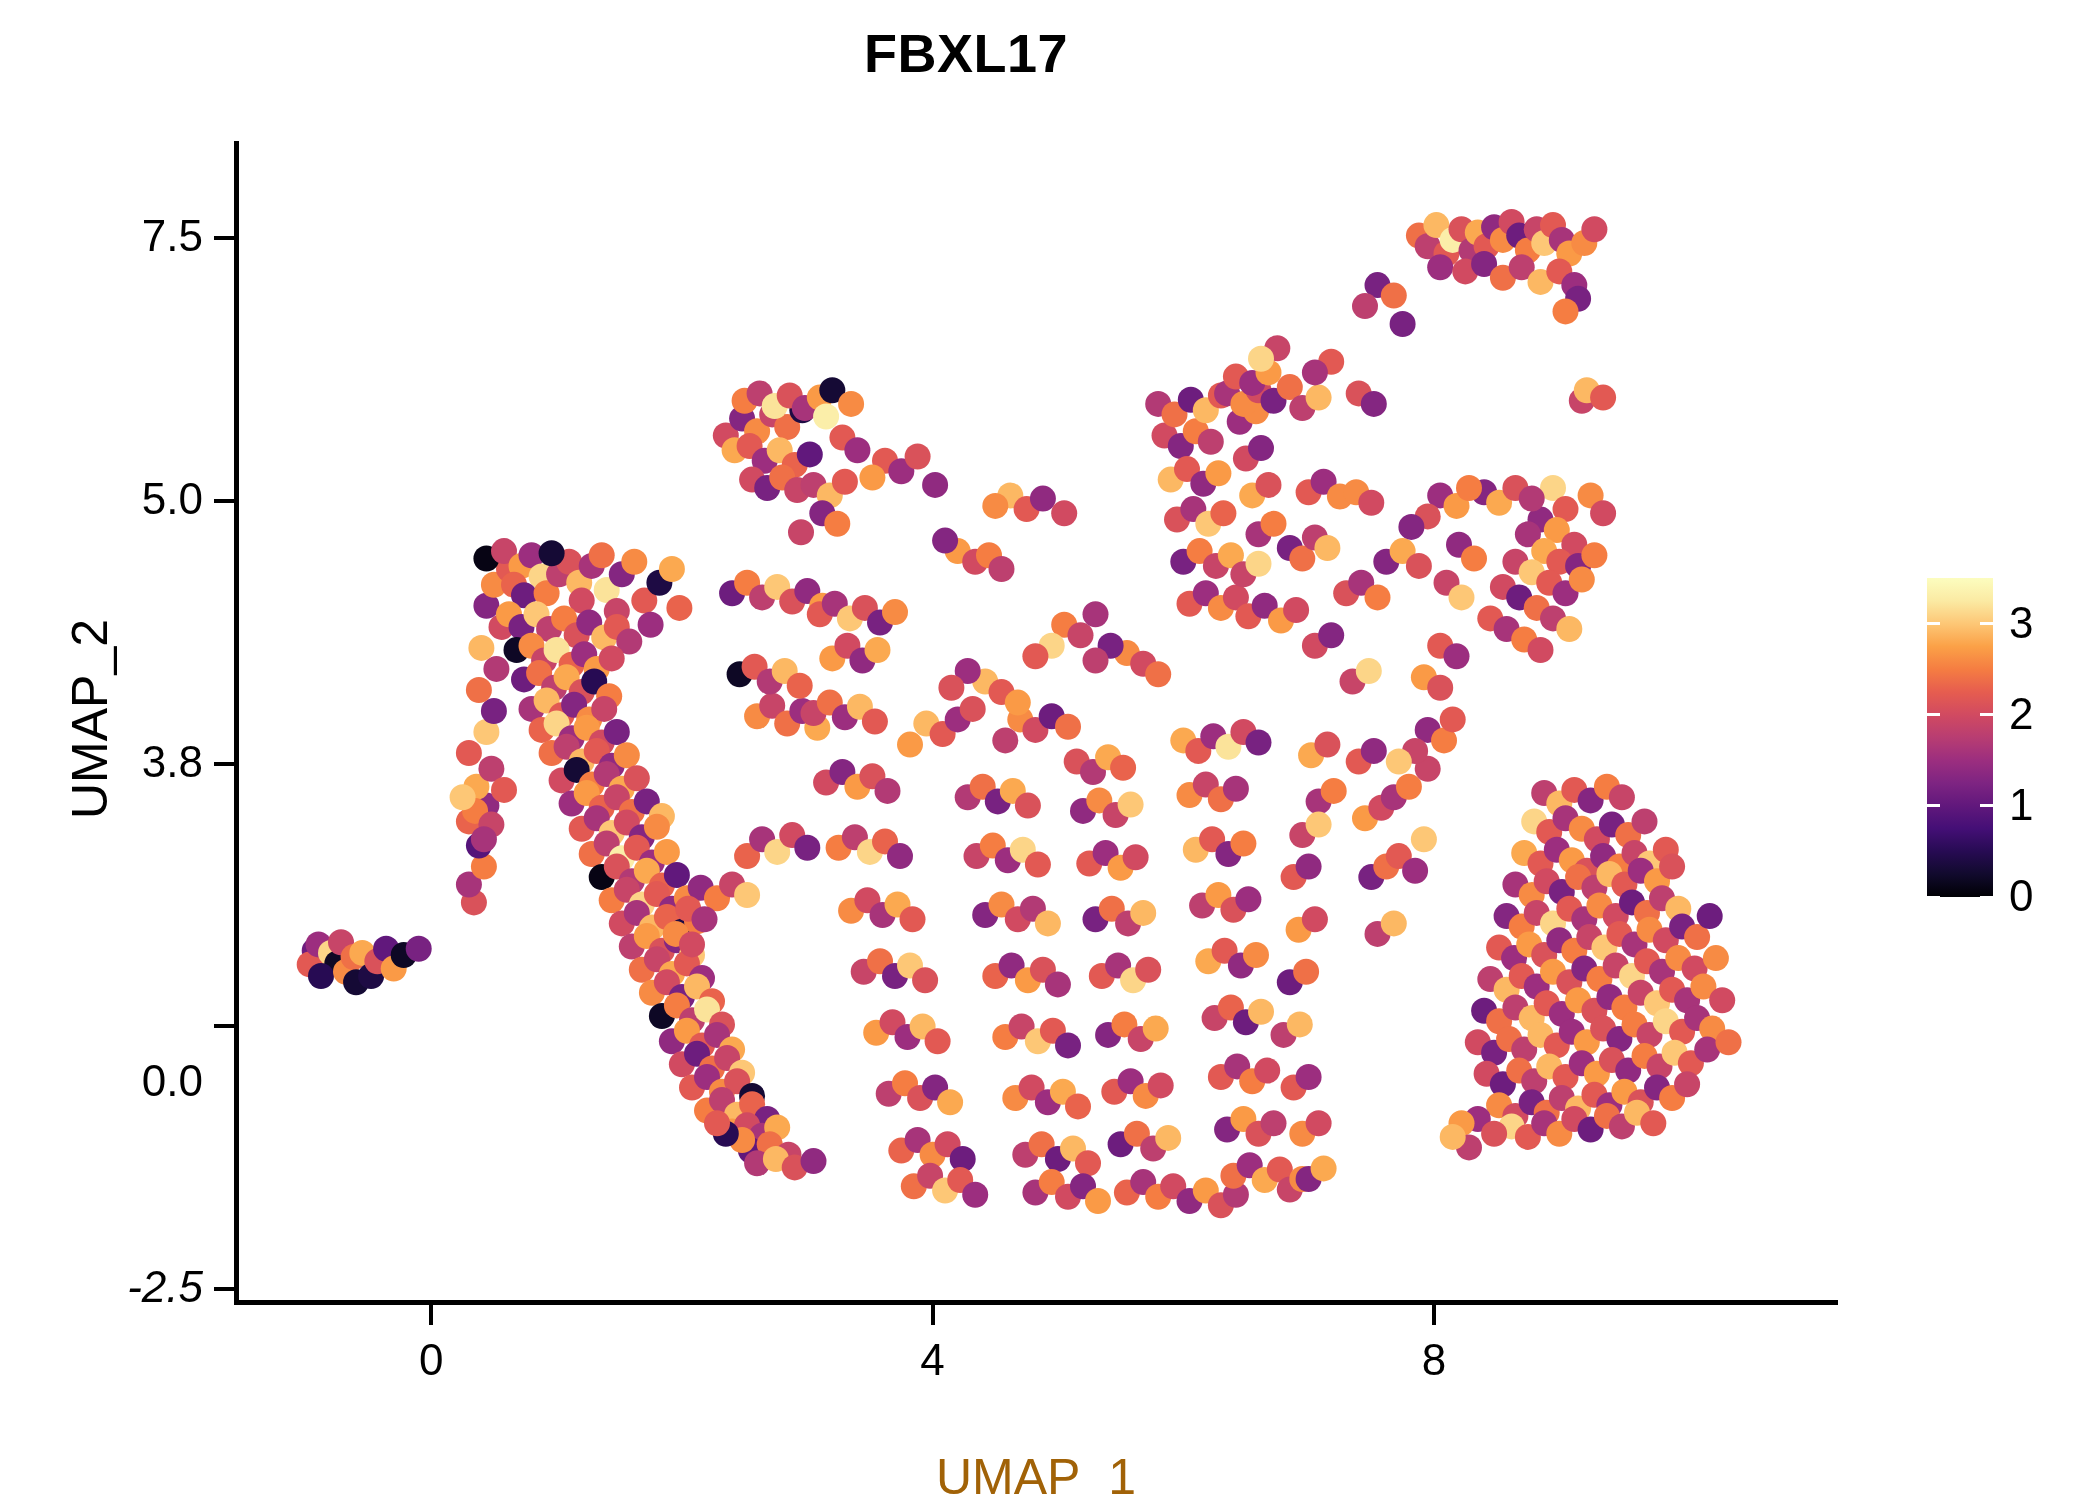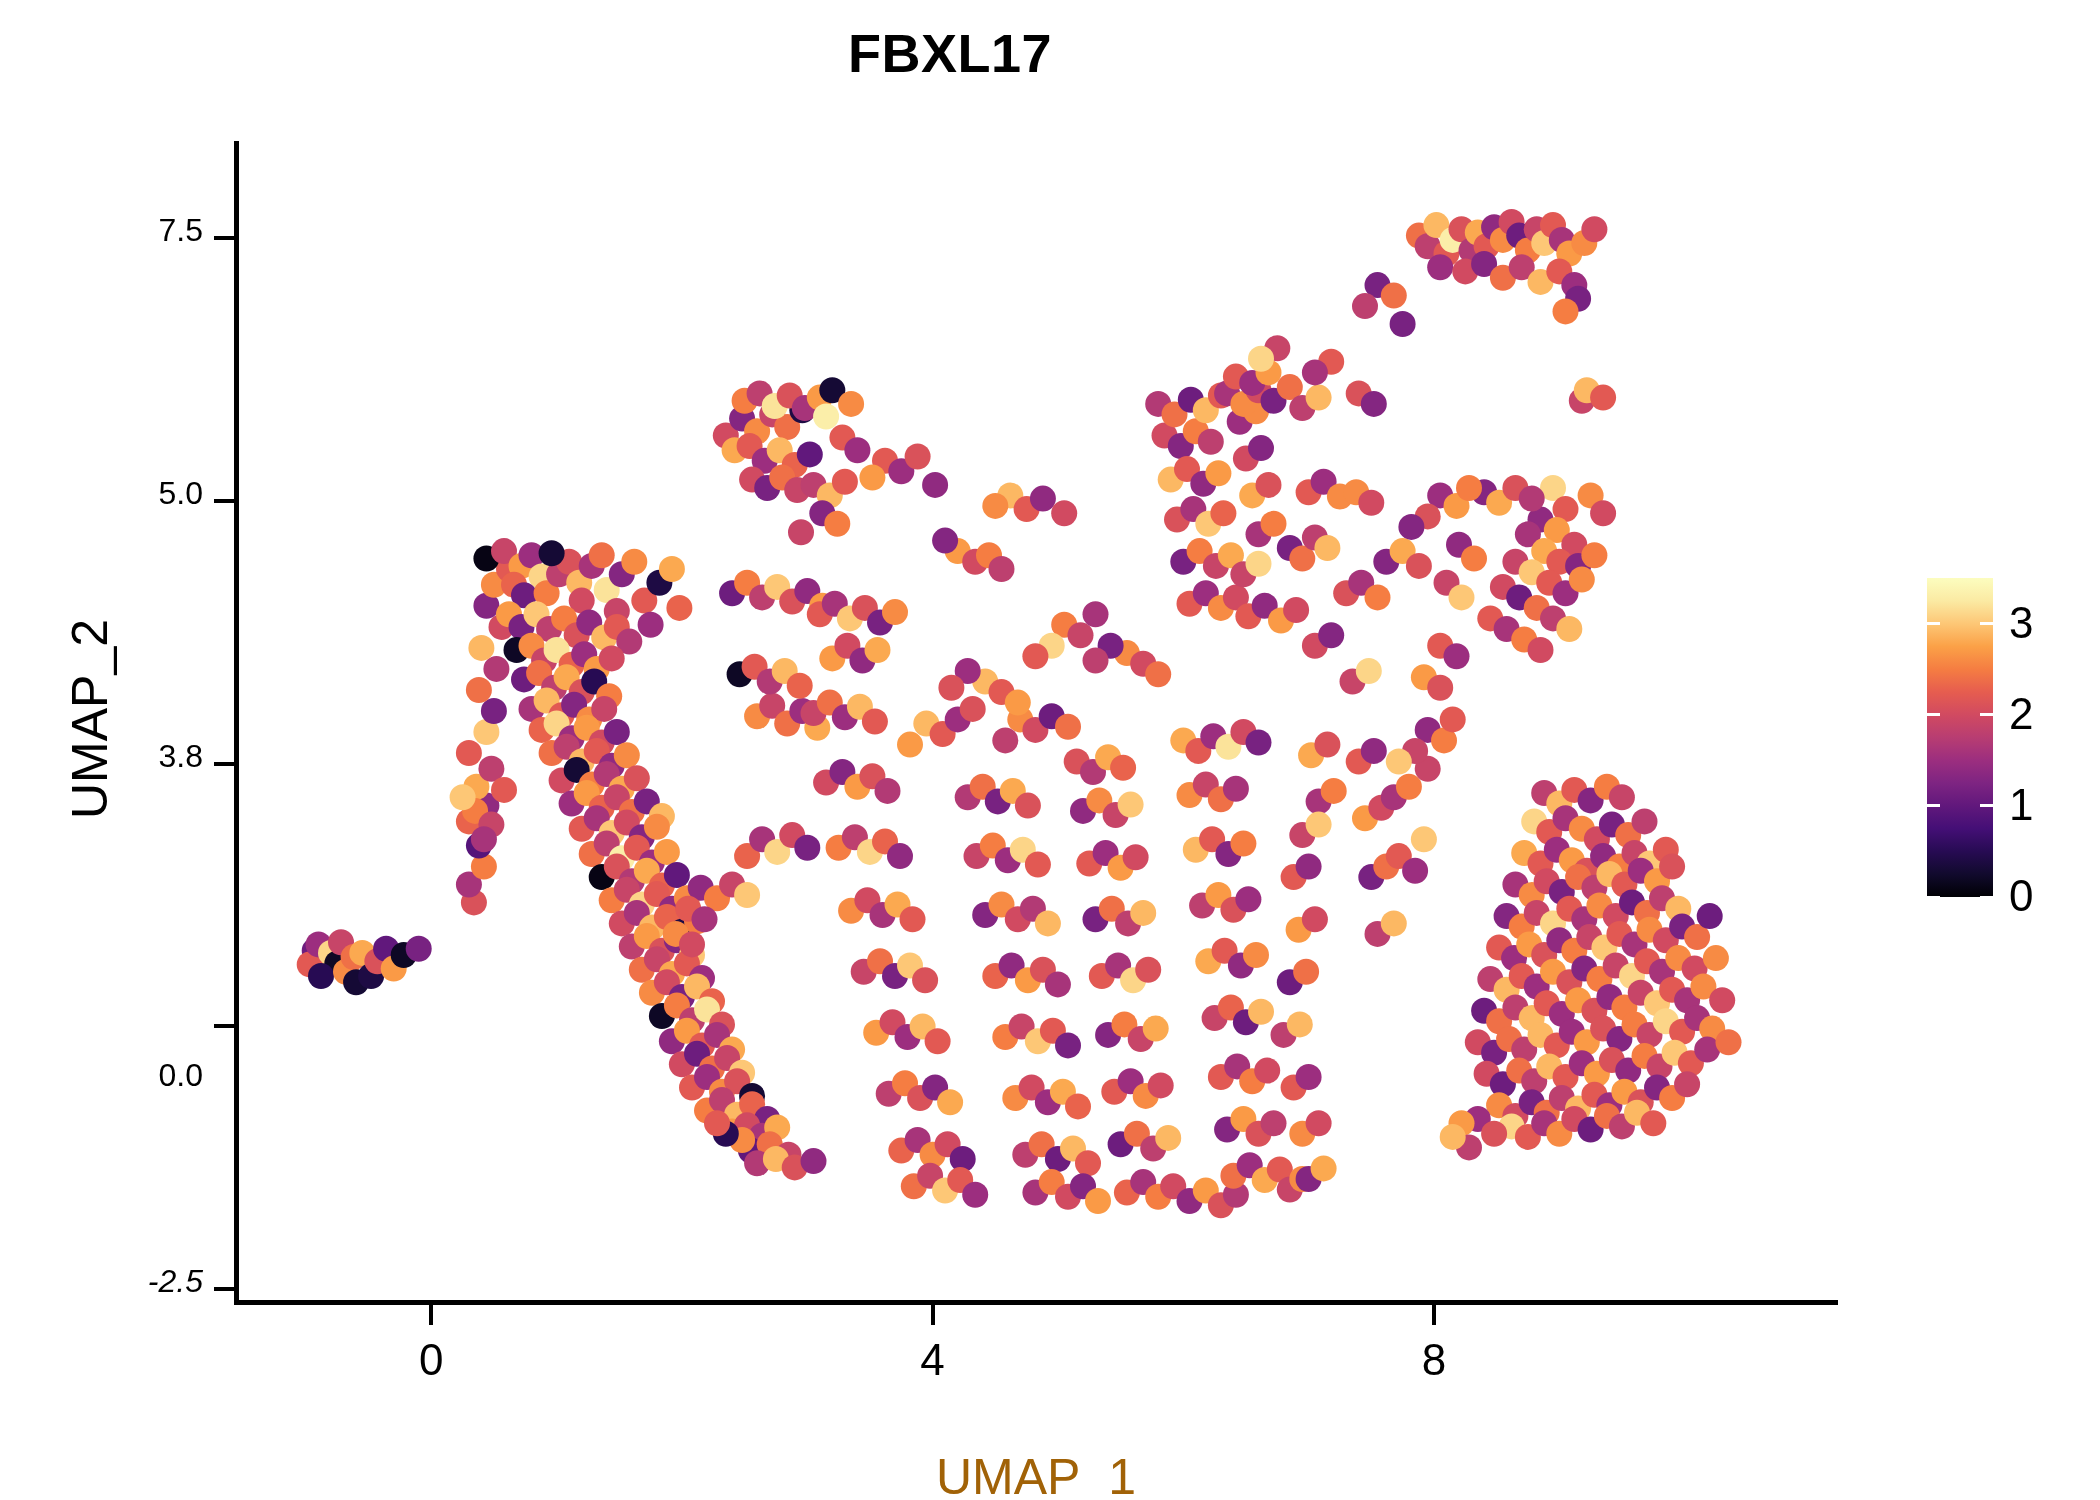--- a/index.html
+++ b/index.html
@@ -14,21 +14,21 @@
     overflow: hidden;
   }
   #figure {
     position: relative;
     width: 2100px;
     height: 1500px;
     background: #ffffff;
   }
   #plot-title {
     position: absolute;
-    left: 0;
+    left: 16px;
     top: 22px;
     width: 1900px;
     text-align: center;
     font-size: 54px;
     font-weight: bold;
     color: #000000;
     letter-spacing: 0.5px;
   }
   #panel {
     position: absolute;
@@ -66,21 +66,21 @@
     left: 214px;
     width: 21px;
     height: 4px;
     background: #000000;
   }
   .y-tick-label {
     position: absolute;
     right: 1897px;
     width: 200px;
     text-align: right;
-    font-size: 32px;
+    font-size: 44px;
     color: #000000;
     line-height: 1;
   }
   .x-tick-mark {
     position: absolute;
     top: 1304px;
     width: 4px;
     height: 21px;
     background: #000000;
   }

